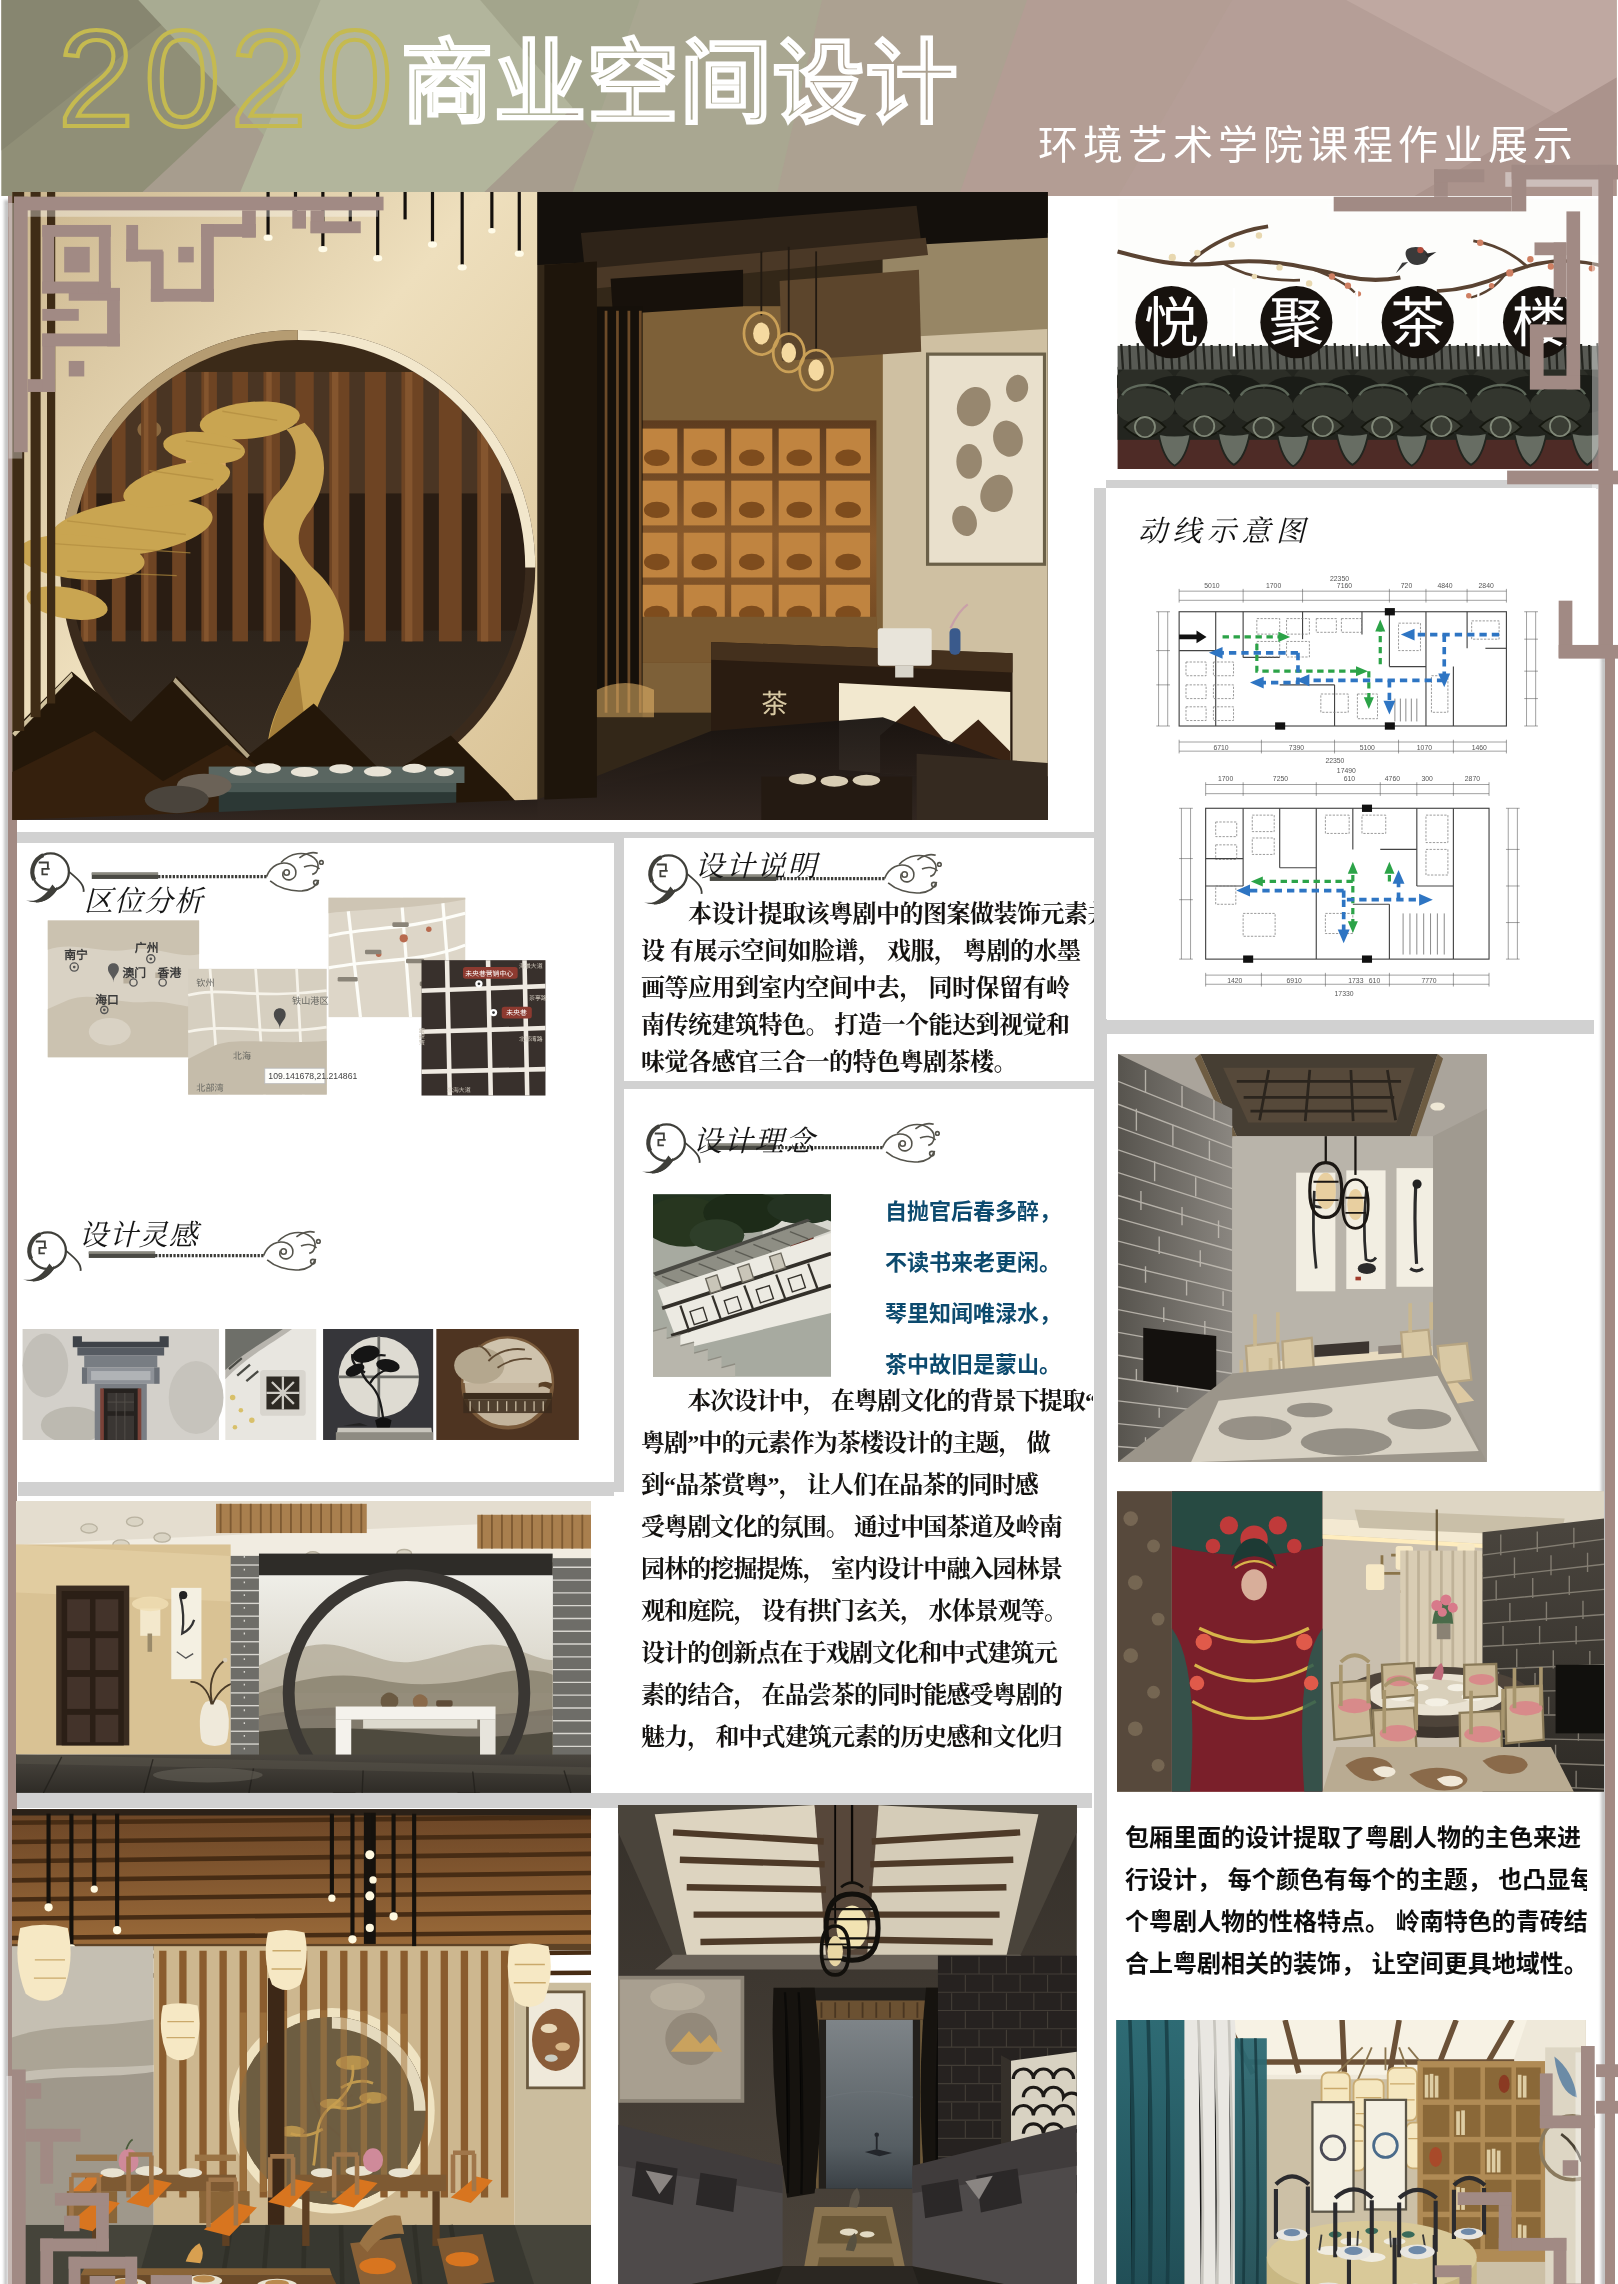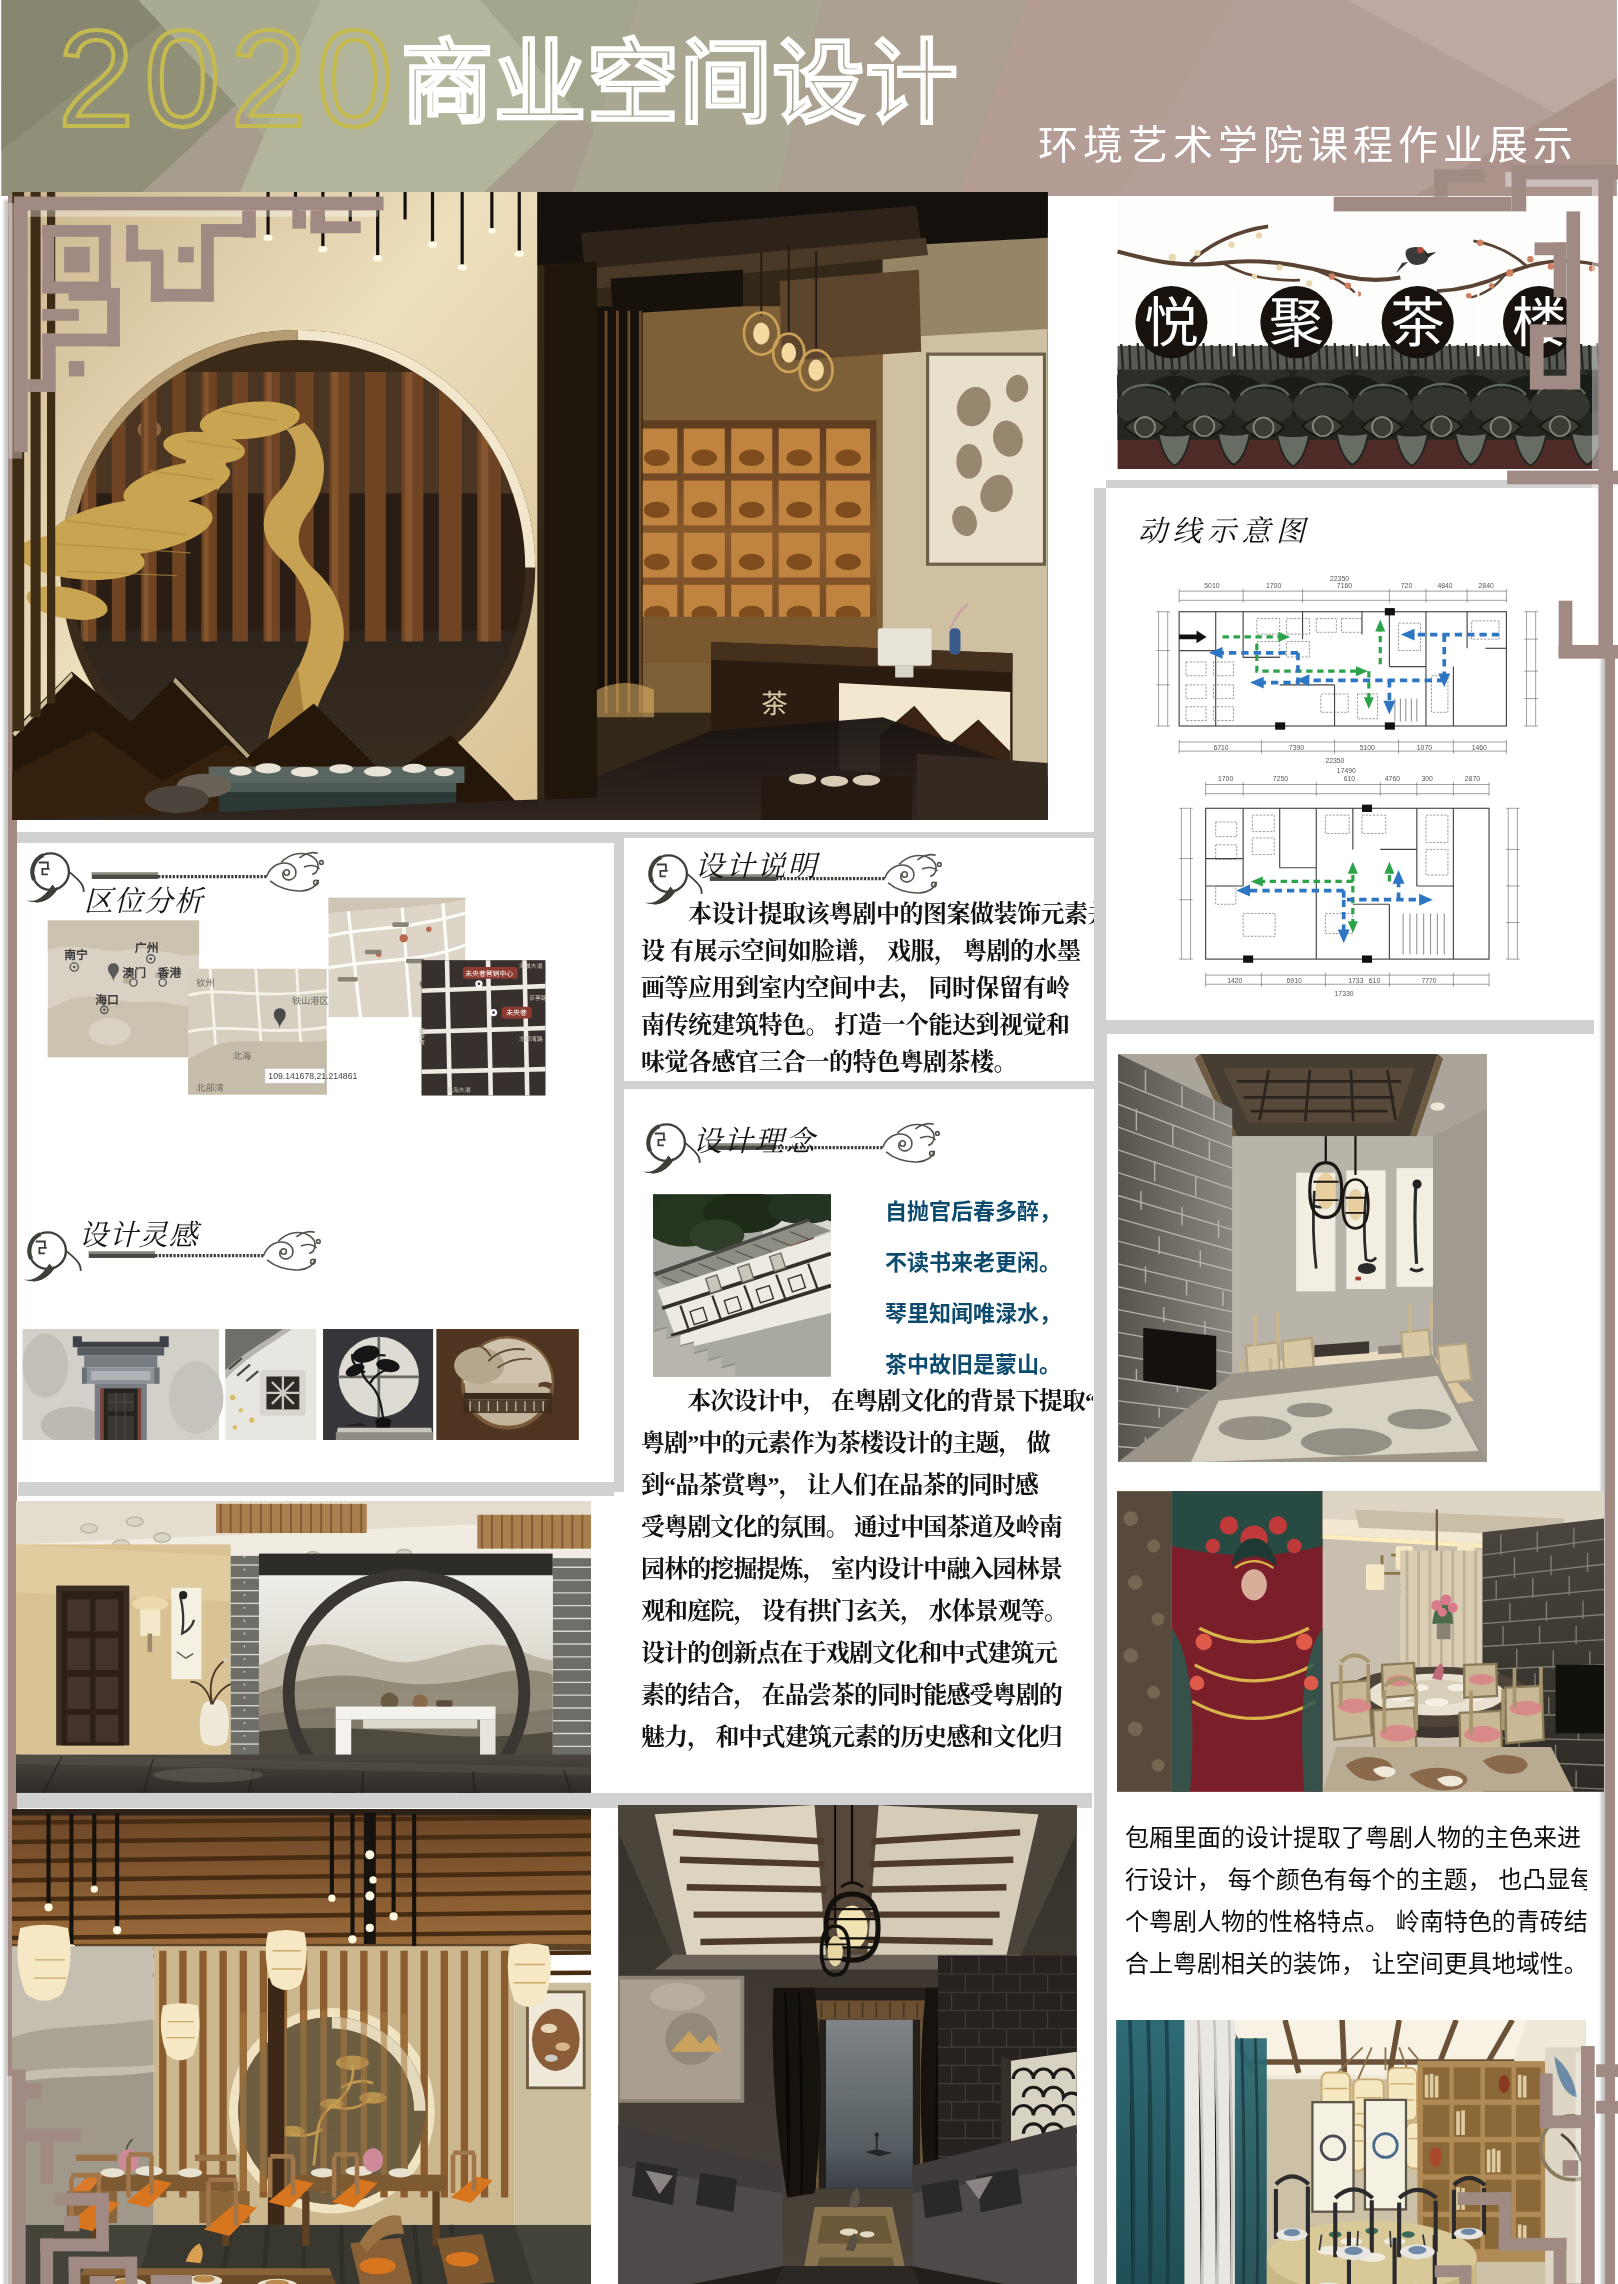--- a/index.html
+++ b/index.html
@@ -1924,21 +1924,21 @@
 <path d="M 500 600 q 40 -30 90 -10 q 30 20 -6 40 q -50 16 -84 -30 Z"></path>
 <path d="M 640 620 q 50 -26 110 -6 q 36 18 -4 38 q -66 14 -106 -32 Z"></path>
 <path d="M 800 590 q 40 -22 86 -6 q 28 16 -4 32 q -50 12 -82 -26 Z"></path>
 </g>
 <g fill="#f0e8d8">
 <path d="M 560 610 q 20 -14 44 -4 q 14 10 -4 18 q -26 8 -40 -14 Z"></path>
 <path d="M 700 630 q 24 -12 50 -4 q 16 10 -4 18 q -30 8 -46 -14 Z"></path>
 </g>
 </svg>
 
-<div class="abs hei" style="left:1125px;top:1817px;width:462px;font-size:24px;line-height:42px;color:#0d0d0d;font-weight:normal;white-space:nowrap;overflow:hidden;">包厢里面的设计提取了粤剧人物的主色来进<br>行设计， 每个颜色有每个的主题， 也凸显每<br>个粤剧人物的性格特点。 岭南特色的青砖结<br>合上粤剧相关的装饰， 让空间更具地域性。</div>
+<div class="abs hei" style="left:1125px;top:1817px;width:462px;font-size:24px;line-height:42px;color:#0d0d0d;font-weight:bold;white-space:nowrap;overflow:hidden;">包厢里面的设计提取了粤剧人物的主色来进<br>行设计， 每个颜色有每个的主题， 也凸显每<br>个粤剧人物的性格特点。 岭南特色的青砖结<br>合上粤剧相关的装饰， 让空间更具地域性。</div>
 
 <svg class="abs" style="left:1116px;top:2020px" width="470" height="309" viewBox="0 0 1029 677">
 <defs>
 <linearGradient id="teal" x1="0" y1="0" x2="0" y2="1">
 <stop offset="0" stop-color="#2e6b74"></stop>
           <stop offset="1" stop-color="#1f4a52"></stop>
 </linearGradient>
 <linearGradient id="shelfw" x1="0" y1="0" x2="0" y2="1">
 <stop offset="0" stop-color="#caa86c"></stop>
           <stop offset="1" stop-color="#a8895c"></stop>

